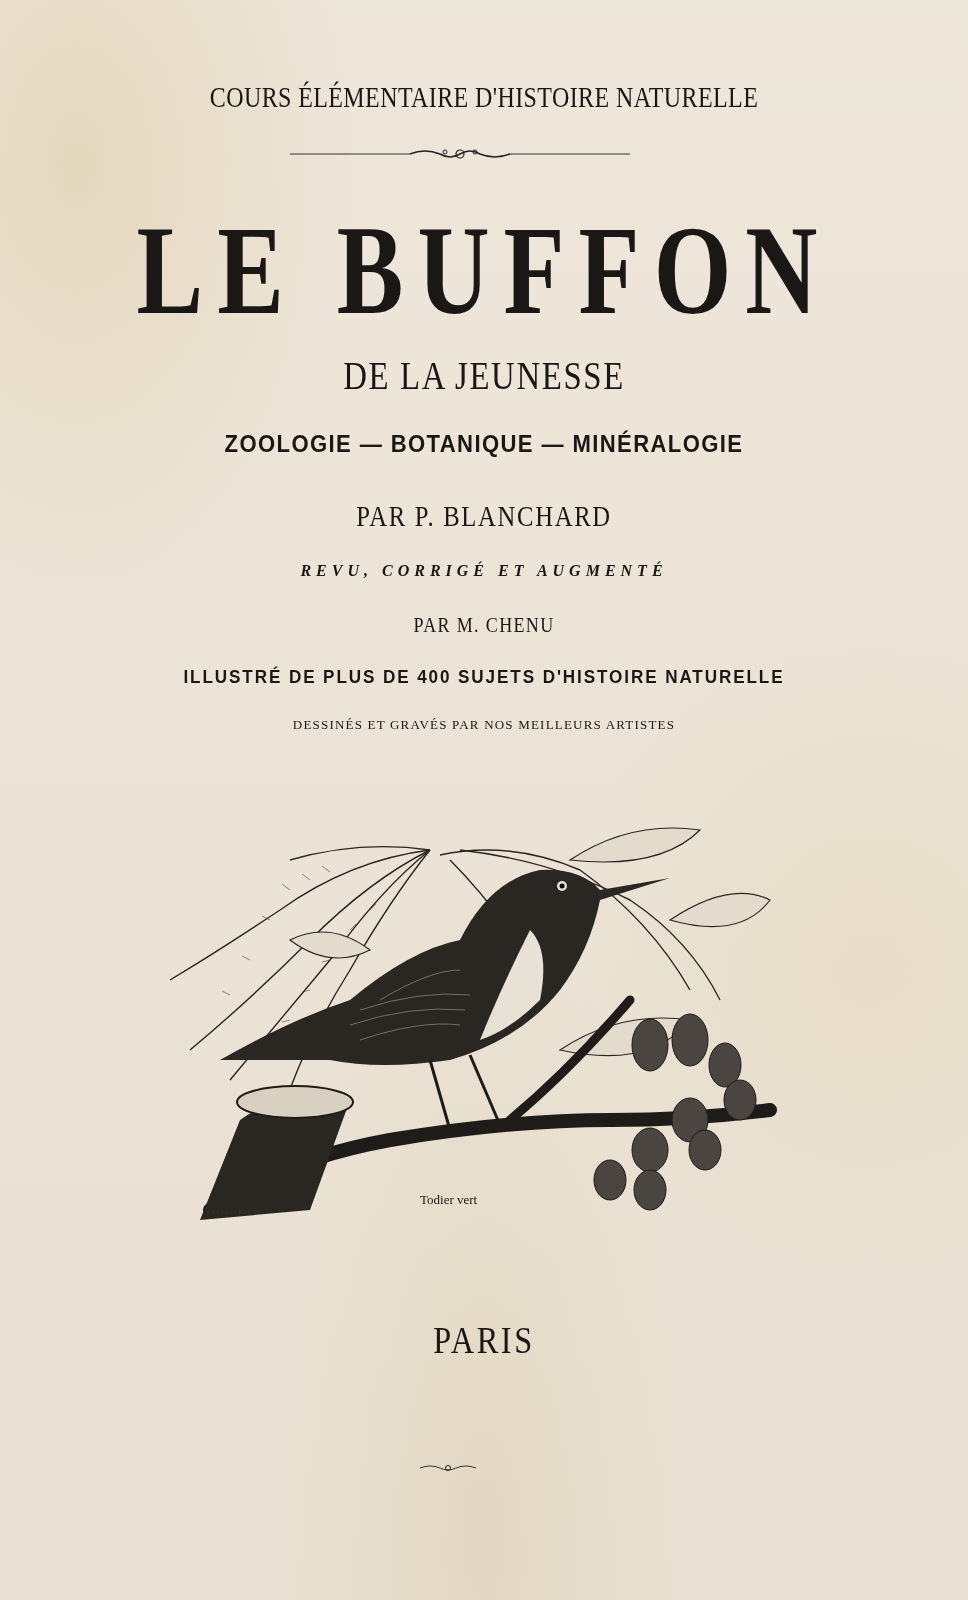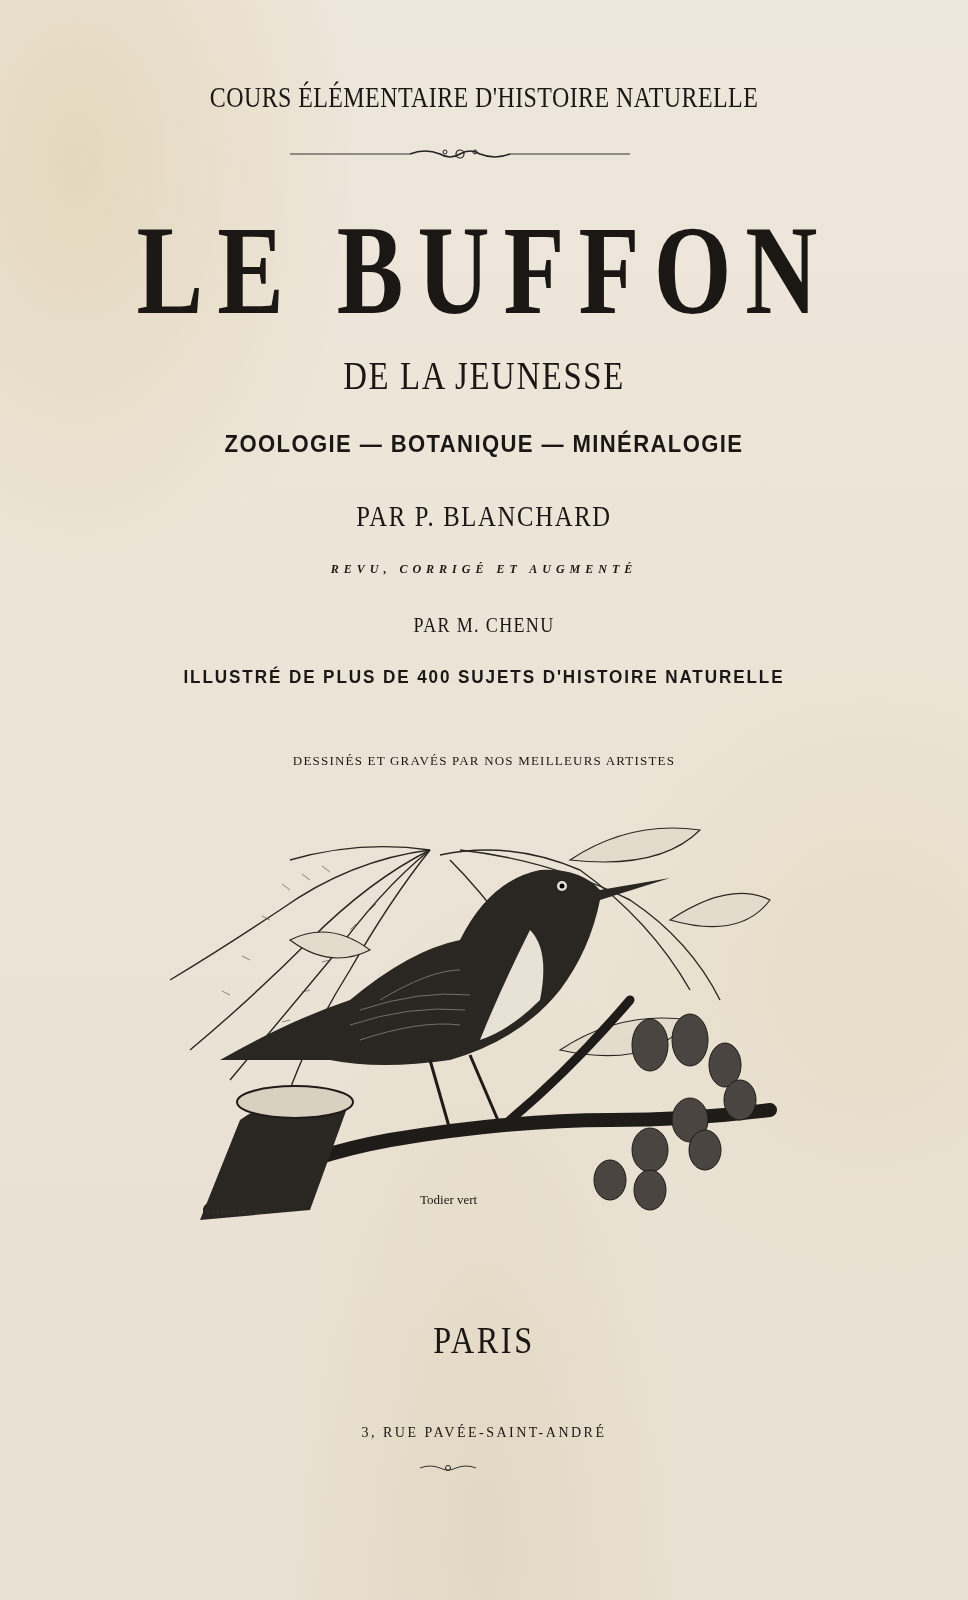--- a/index.html
+++ b/index.html
@@ -18,24 +18,24 @@
       radial-gradient(ellipse at 50% 95%, rgba(210,190,150,0.25) 0%, rgba(210,190,150,0) 30%),
       linear-gradient(180deg, #ede6da 0%, #ebe4d6 50%, #e8e0d2 100%);
   }
   .line { position: absolute; left: 0; right: 0; text-align: center; white-space: nowrap; }
   .series { top: 80px; font-size: 30px; letter-spacing: 0.5px; transform: scaleX(0.8); font-family: "Liberation Serif", serif; }
   .ornament { top: 144px; left: 290px; width: 340px; height: 20px; position: absolute; }
   .title { top: 200px; font-size: 128px; font-weight: bold; letter-spacing: 18px; line-height: 140px; transform: scaleX(0.78); font-family: "Liberation Serif", serif; }
   .subtitle { top: 352px; font-size: 40px; letter-spacing: 2px; transform: scaleX(0.82); }
   .subjects { top: 430px; font-size: 24px; font-weight: bold; letter-spacing: 1.5px; font-family: "Liberation Sans", "DejaVu Sans", sans-serif; transform: scaleX(0.92); }
   .author { top: 500px; font-size: 29px; letter-spacing: 2px; transform: scaleX(0.85); }
-  .revised { top: 562px; font-size: 12px; font-weight: bold; letter-spacing: 5px; font-style: italic; font-variant: small-caps; }
+  .revised { top: 562px; font-size: 16px; font-weight: bold; letter-spacing: 5px; font-style: italic; font-variant: small-caps; }
   .editor { top: 614px; font-size: 20px; letter-spacing: 1.5px; transform: scaleX(0.9); }
   .illustrated { top: 667px; font-size: 18px; font-weight: bold; letter-spacing: 2px; font-family: "Liberation Sans", "DejaVu Sans", sans-serif; transform: scaleX(0.95); }
-  .drawn { top: 717px; font-size: 13px; letter-spacing: 1.2px; font-variant: small-caps; margin-top: 36px; }
+  .drawn { top: 717px; font-size: 13px; letter-spacing: 1.2px; font-variant: small-caps; }
   .illustration { position: absolute; left: 130px; top: 820px; width: 650px; height: 410px; }
   .caption { position: absolute; left: 420px; top: 1192px; font-size: 13px; }
   .engraver { position: absolute; left: 207px; top: 1209px; font-size: 6px; letter-spacing: 0.5px; color: #3a3530; }
   .city { top: 1318px; font-size: 38px; letter-spacing: 3px; transform: scaleX(0.85); }
   .publisher { top: 1378px; font-size: 26px; letter-spacing: 4px; }
   .address { top: 1425px; font-size: 14px; letter-spacing: 2.5px; font-variant: small-caps; }
   .end-ornament { position: absolute; left: 420px; top: 1462px; width: 56px; height: 12px; }
 </style>
 </head>
 <body>
@@ -111,19 +111,18 @@
       <path d="M230 190 Q290 170 340 175 M220 205 Q280 185 335 190 M230 220 Q290 200 330 205 M250 180 Q300 150 330 150"></path>
     </g>
 
     <path d="M300 240 L320 310 M340 235 L370 305" stroke="#1e1b18" stroke-width="3"></path>
   </svg>
 
   <div class="engraver">CHEVAUCHET SC.</div>
   <div class="caption">Todier vert</div>
 
   <div class="line city">PARIS</div>
-  <div class="line address">3, RUE PAVÉE-SAINT-ANDRÉ</div>
 
   <svg class="end-ornament" viewBox="0 0 56 12">
     <path d="M0 6 Q10 2 20 6 Q28 10 36 6 Q46 2 56 6" stroke="#333" stroke-width="1" fill="none"></path>
     <circle cx="28" cy="6" r="2.5" stroke="#222" stroke-width="1" fill="none"></circle>
   </svg>
 </div>
 
 </body></html>

